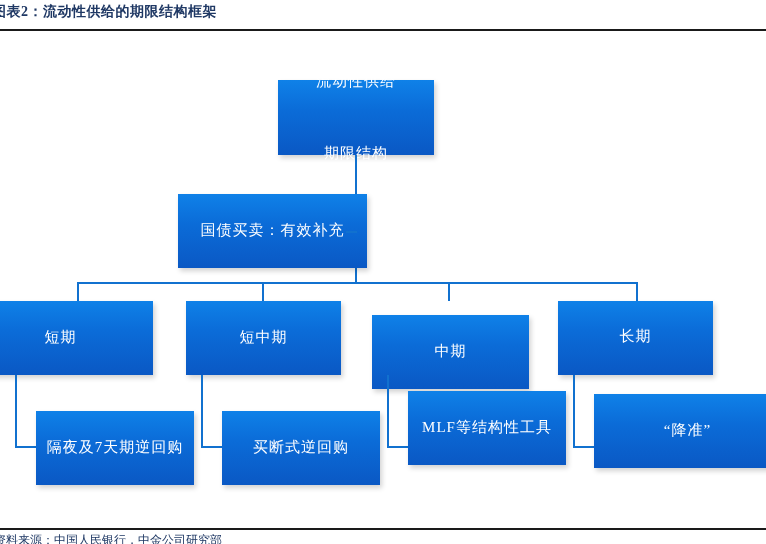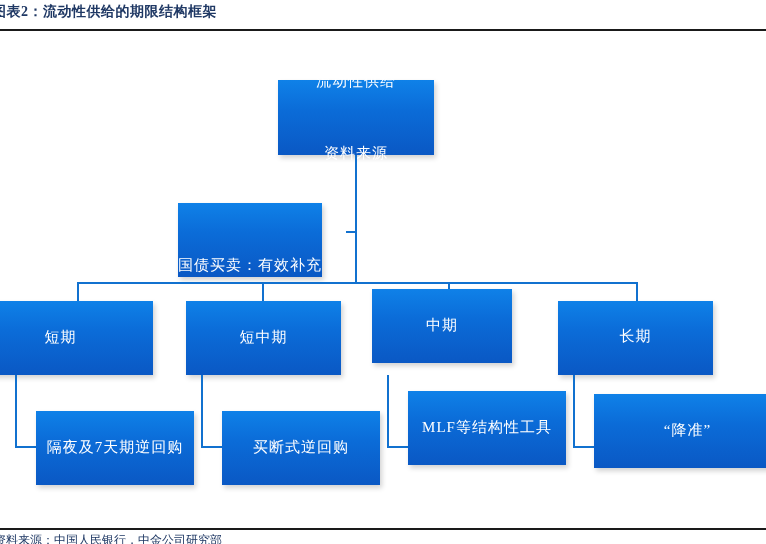--- a/index.html
+++ b/index.html
@@ -111,44 +111,44 @@
 
 <div id="figure-header">
   <div id="figure-title">图表2：流动性供给的期限结构框架</div>
   <div id="header-rule"></div>
 </div>
 
 <div id="diagram">
 
   <div class="node" style="left:278px; top:49px; width:156px; height:75px; flex-direction:column;gap:48px;">
     <span>流动性供给</span>
-    <span>资料来源</span>
+    <span>期限结构</span>
   </div>
 
   <div class="connector" style="left:355px; top:124px; width:2px; height:128px;"></div>
 
-  <div class="node" style="left:178px; top:172px; width:144px; height:74px;align-items:flex-end;">
+  <div class="node" style="left:178px; top:163px; width:189px; height:74px;">
     <span>国债买卖：有效补充</span>
   </div>
   <div class="connector" style="left:346px; top:200px; width:11px; height:2px;"></div>
 
   <div class="bus" style="left:77px; top:251px; width:561px; height:2px;"></div>
 
   <div class="connector" style="left:77px; top:251px; width:2px; height:19px;"></div>
   <div class="connector" style="left:262px; top:251px; width:2px; height:19px;"></div>
   <div class="connector" style="left:448px; top:251px; width:2px; height:19px;"></div>
   <div class="connector" style="left:636px; top:251px; width:2px; height:19px;"></div>
 
   <div class="node" style="left:-32px; top:270px; width:185px; height:74px;">
     <span>短期</span>
   </div>
   <div class="node" style="left:186px; top:270px; width:155px; height:74px;">
     <span>短中期</span>
   </div>
-  <div class="node" style="left:372px; top:258px; width:140px; height:74px;">
+  <div class="node" style="left:372px; top:284px; width:157px; height:74px;">
     <span>中期</span>
   </div>
   <div class="node" style="left:558px; top:270px; width:155px; height:74px;font-family:Liberation Mono, monospace;">
     <span>长期</span>
   </div>
 
   <div class="elbow" style="left:15px; top:344px; width:22px; height:73px;"></div>
   <div class="elbow" style="left:201px; top:344px; width:22px; height:73px;"></div>
   <div class="elbow" style="left:387px; top:344px; width:22px; height:73px;"></div>
   <div class="elbow" style="left:573px; top:344px; width:22px; height:73px;"></div>

